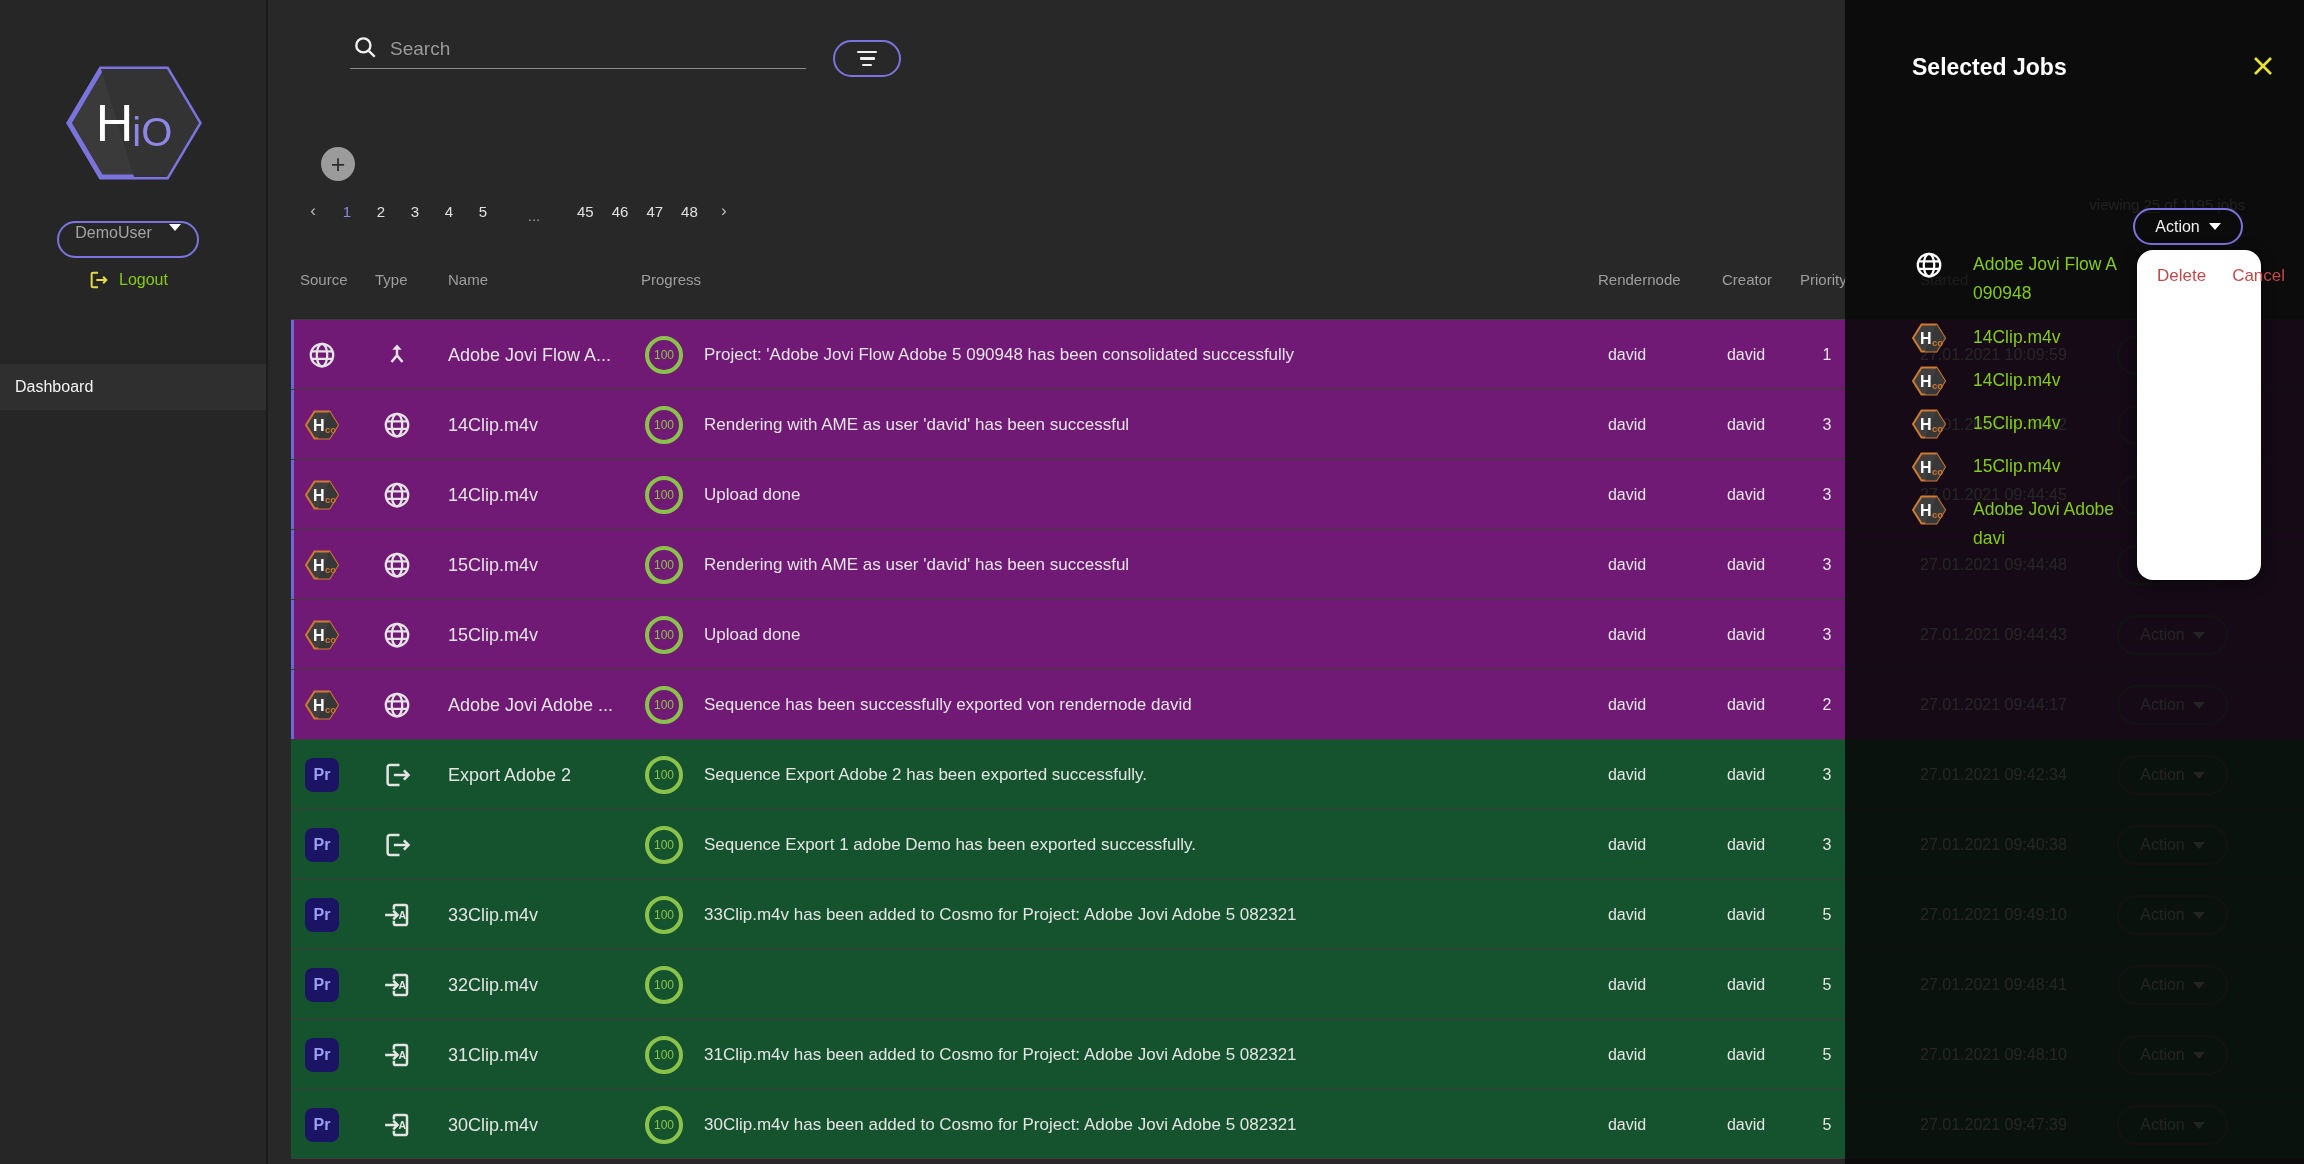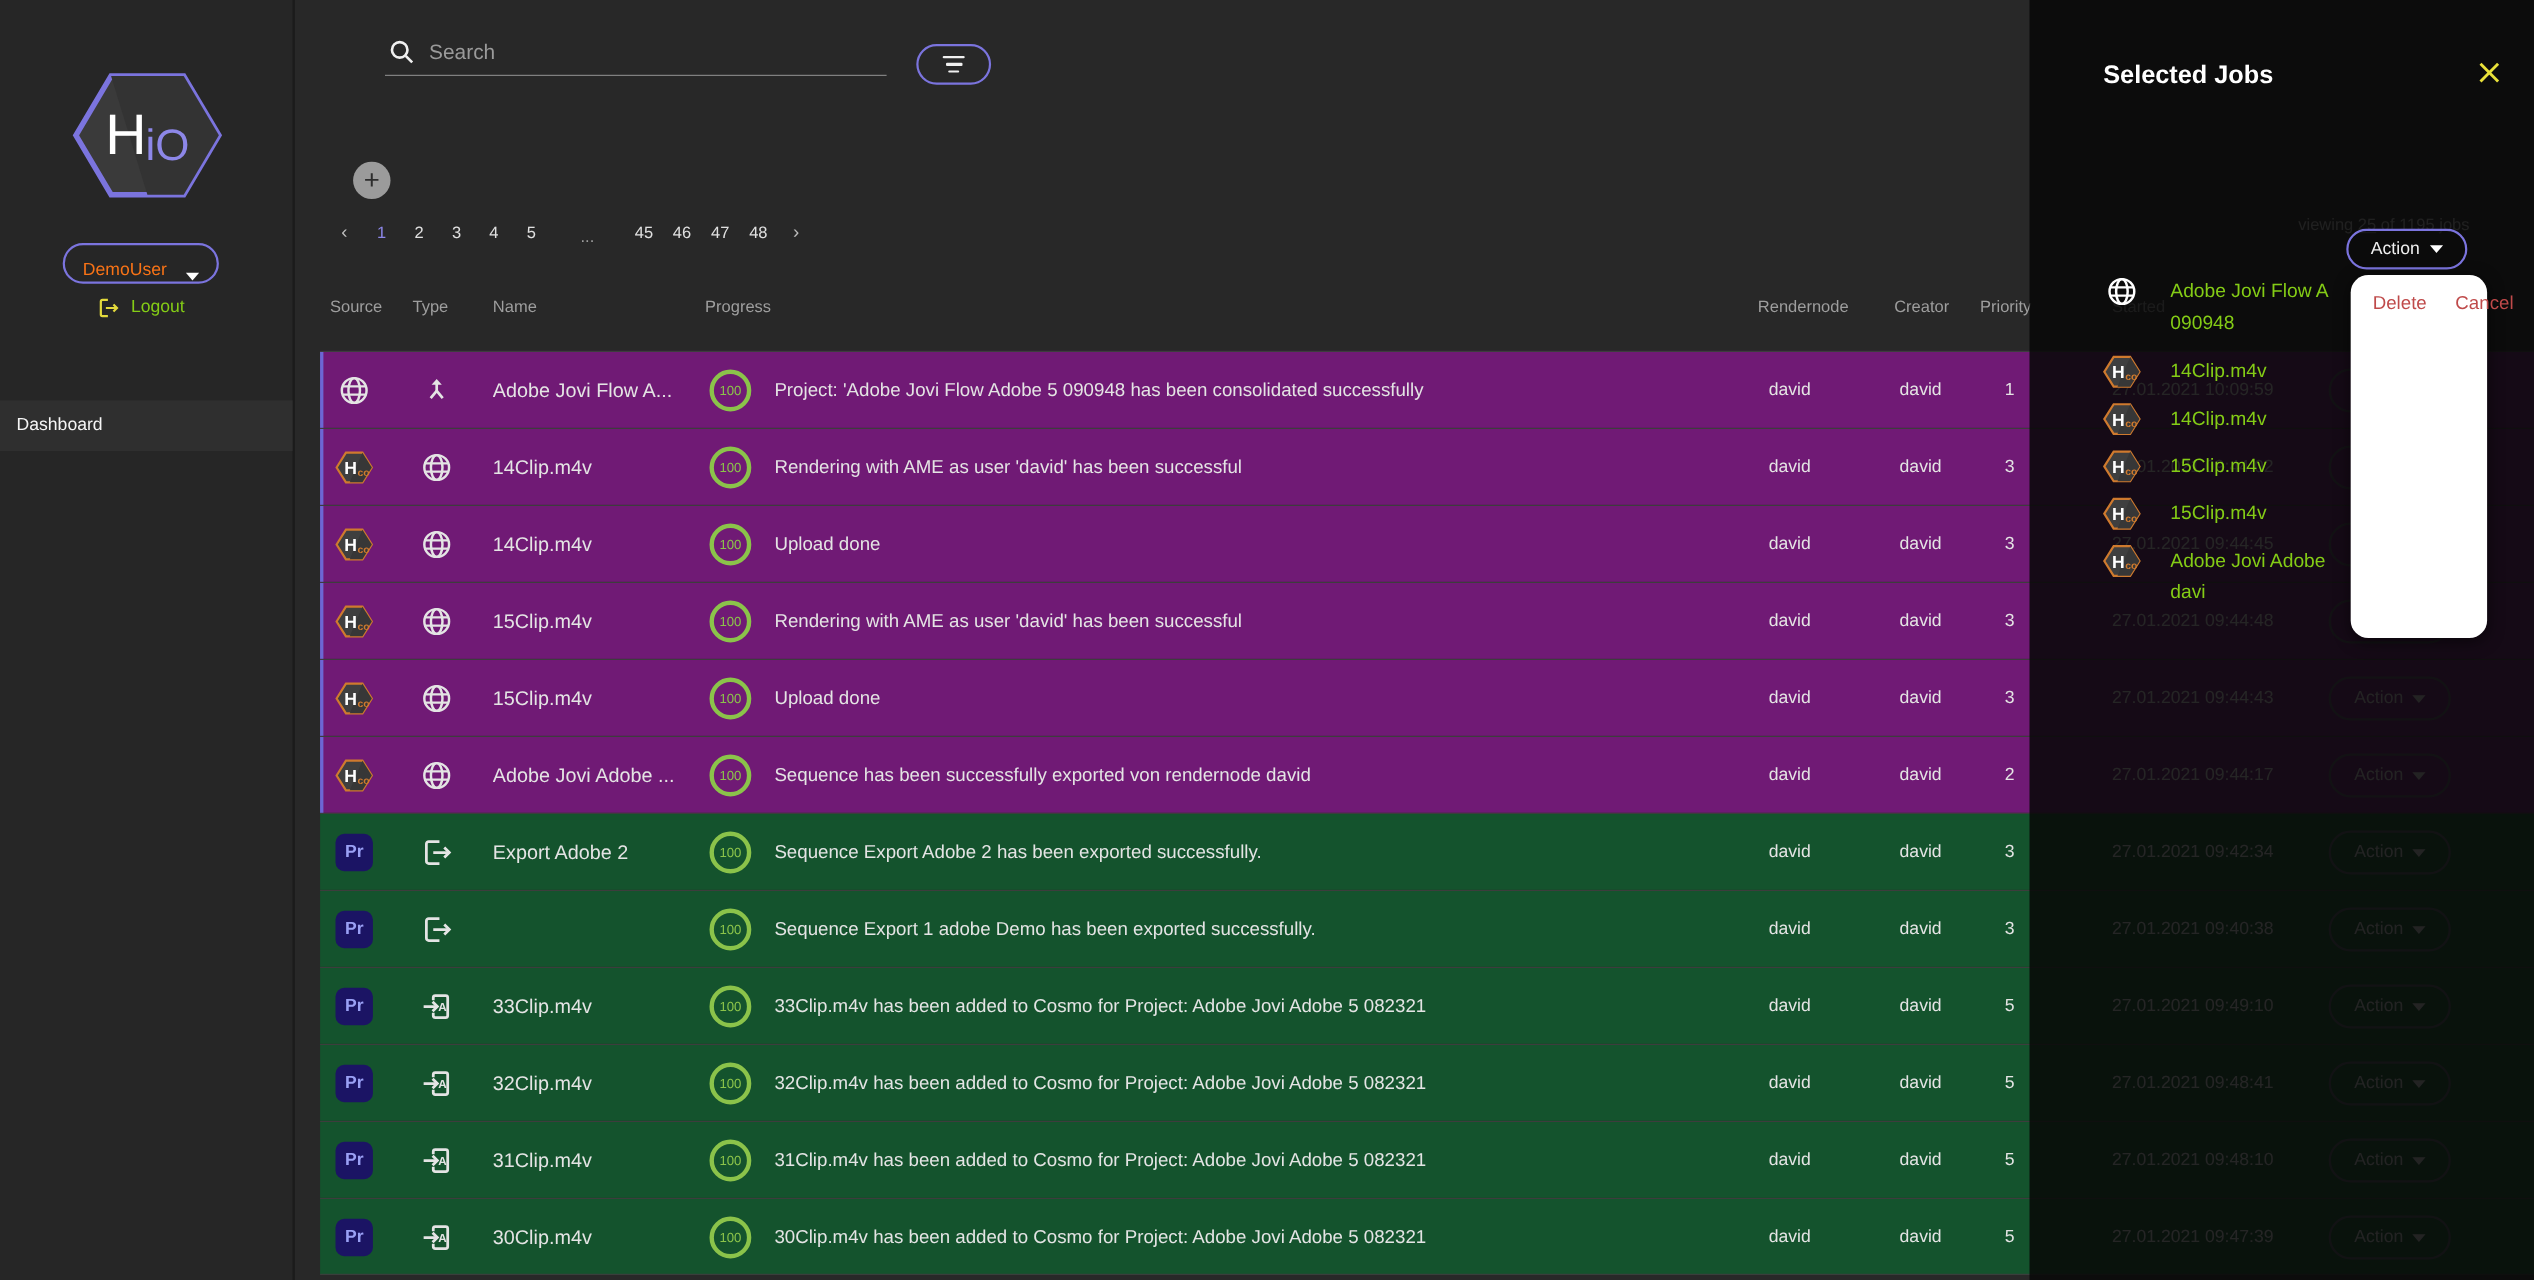--- a/index.html
+++ b/index.html
@@ -6,21 +6,21 @@
   body{width:2304px;height:1164px;overflow:hidden;font-family:"Liberation Sans",sans-serif;-webkit-font-smoothing:antialiased;}
   #app{position:relative;width:2304px;height:1164px;background:#282828;overflow:hidden;}
 
   
   #sidebar{position:absolute;left:0;top:0;width:266px;height:1164px;background:#262626;border-right:2px solid #1b1b1b;}
   #logo{position:absolute;left:64px;top:62px;width:140px;height:122px;}
   #logo svg{position:absolute;left:0;top:0;}
   #logo .logo-text{position:absolute;left:0;top:0;width:140px;height:122px;display:flex;align-items:center;justify-content:center;}
   #logo .lh{color:#fff;font-size:52px;font-weight:500;letter-spacing:-1px;}
   #logo .lio{color:#8d87e8;font-size:40px;font-weight:500;margin-top:18px;}
-  #user-btn{position:absolute;left:57px;top:221px;width:142px;height:37px;border:2px solid #7b74de;border-radius:19px;background:transparent;color:#f97316;font-size:16px;font-family:inherit;display:flex;align-items:flex-end;justify-content:center;gap:17px;cursor:pointer;}
+  #user-btn{position:absolute;left:57px;top:221px;width:142px;height:37px;border:2px solid #7b74de;border-radius:19px;background:transparent;color:#a3a3a3;font-size:16px;font-family:inherit;display:flex;align-items:flex-start;justify-content:center;gap:17px;cursor:pointer;}
   #logout{position:absolute;left:88px;top:268px;height:24px;display:flex;align-items:center;gap:9px;color:#84cc16;font-size:16px;cursor:pointer;}
   #nav-dashboard{position:absolute;left:0;top:364px;width:266px;height:46px;background:#2f2f2f;color:#f5f5f5;font-size:16px;display:flex;align-items:center;padding-left:15px;box-sizing:border-box;cursor:pointer;}
 
   
   #search-wrap{position:absolute;left:350px;top:30px;width:456px;height:38px;border-bottom:1px solid #8a8a8a;}
   #search-wrap .mag{position:absolute;left:2px;top:4px;}
   #search-input{position:absolute;left:38px;top:3px;width:400px;height:30px;background:transparent;border:none;outline:none;color:#e8e8e8;font-size:19px;font-family:inherit;}
   #search-input::placeholder{color:#9a9a9a;}
   #filter-btn{position:absolute;left:833px;top:40px;width:68px;height:37px;border:2px solid #7b74de;border-radius:19px;background:transparent;display:flex;flex-direction:column;align-items:center;justify-content:center;gap:4px;cursor:pointer;}
   #filter-btn i{display:block;height:2.5px;background:#f0f0f0;border-radius:1px;}
@@ -422,21 +422,20 @@
               <path stroke-width="2" d="M9.5 7.5v-2A1.5 1.5 0 0 1 11 4h7.5A1.5 1.5 0 0 1 20 5.5v13a1.5 1.5 0 0 1-1.5 1.5H11a1.5 1.5 0 0 1-1.5-1.5v-2"></path>
               <path stroke-width="2" d="M2.5 12h9.5"></path>
               <path stroke-width="2" d="M9 8.5 12.5 12 9 15.5"></path>
               <text x="13.2" y="15.2" font-size="8.5" font-weight="bold" fill="currentColor" stroke="none" font-family="Liberation Sans,sans-serif">A</text>
             </svg>
           </span>
           <span class="cell c-name">32Clip.m4v</span>
           <span class="cell c-prog">
             <span class="ring">100</span>
           </span>
-          <span class="cell c-msg">32Clip.m4v has been added to Cosmo for Project: Adobe Jovi Adobe 5 082321</span>
           <span class="cell c-rn">david</span>
           <span class="cell c-cr">david</span>
           <span class="cell c-pri">5</span>
           <span class="cell c-ts">27.01.2021 09:48:41</span>
           <button class="rowaction">
             <span>Action</span>
             <span class="caret"></span>
           </button>
         </div>
         <div class="trow" style="top: 700px;">

